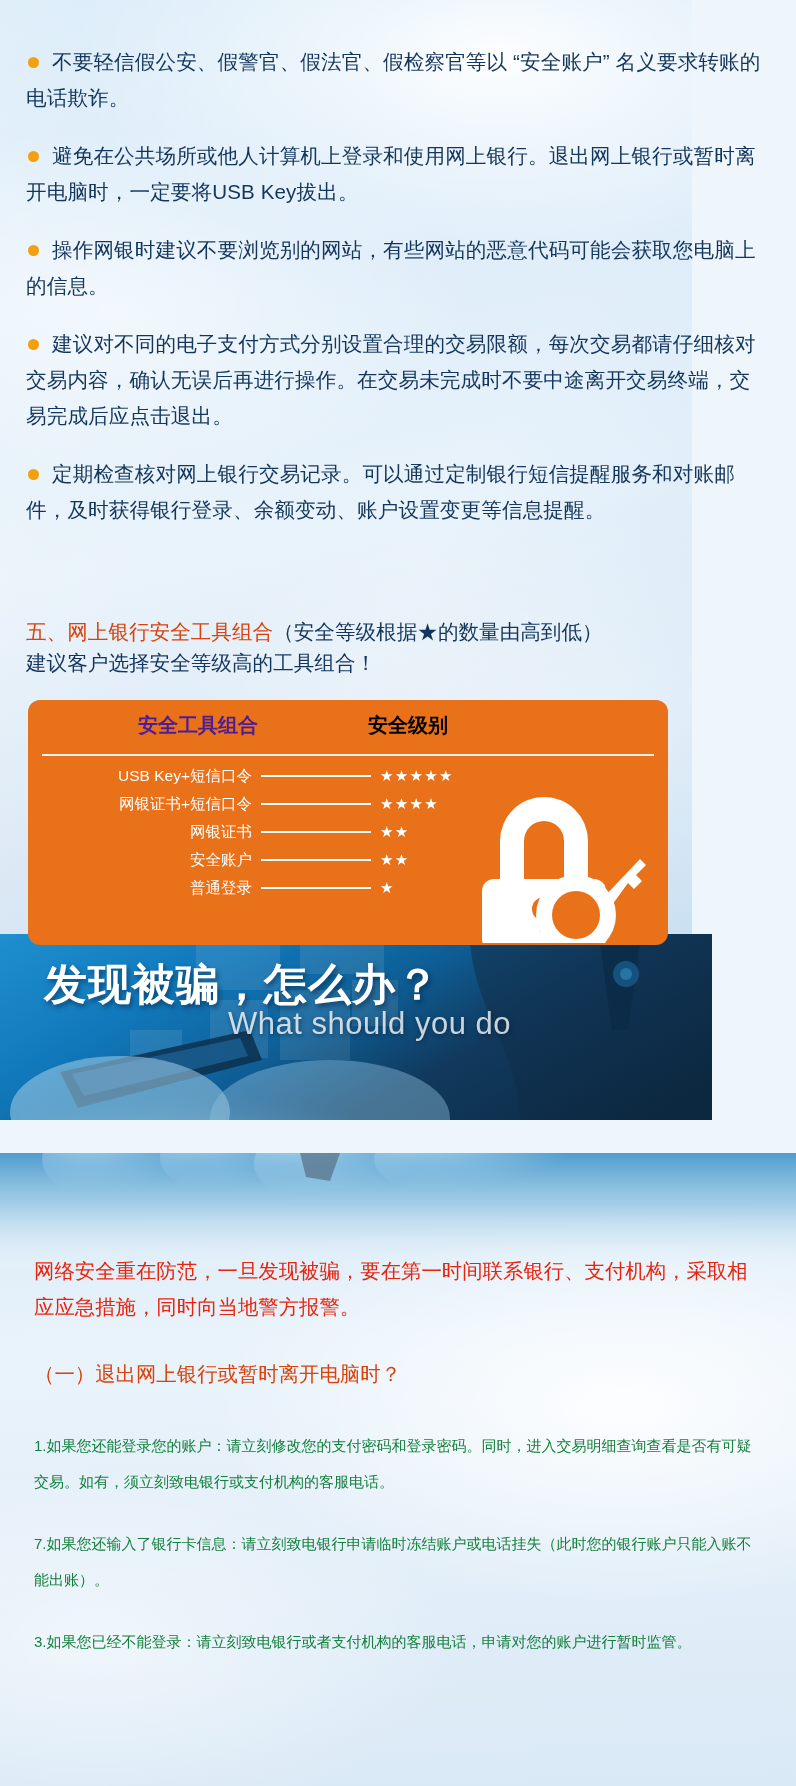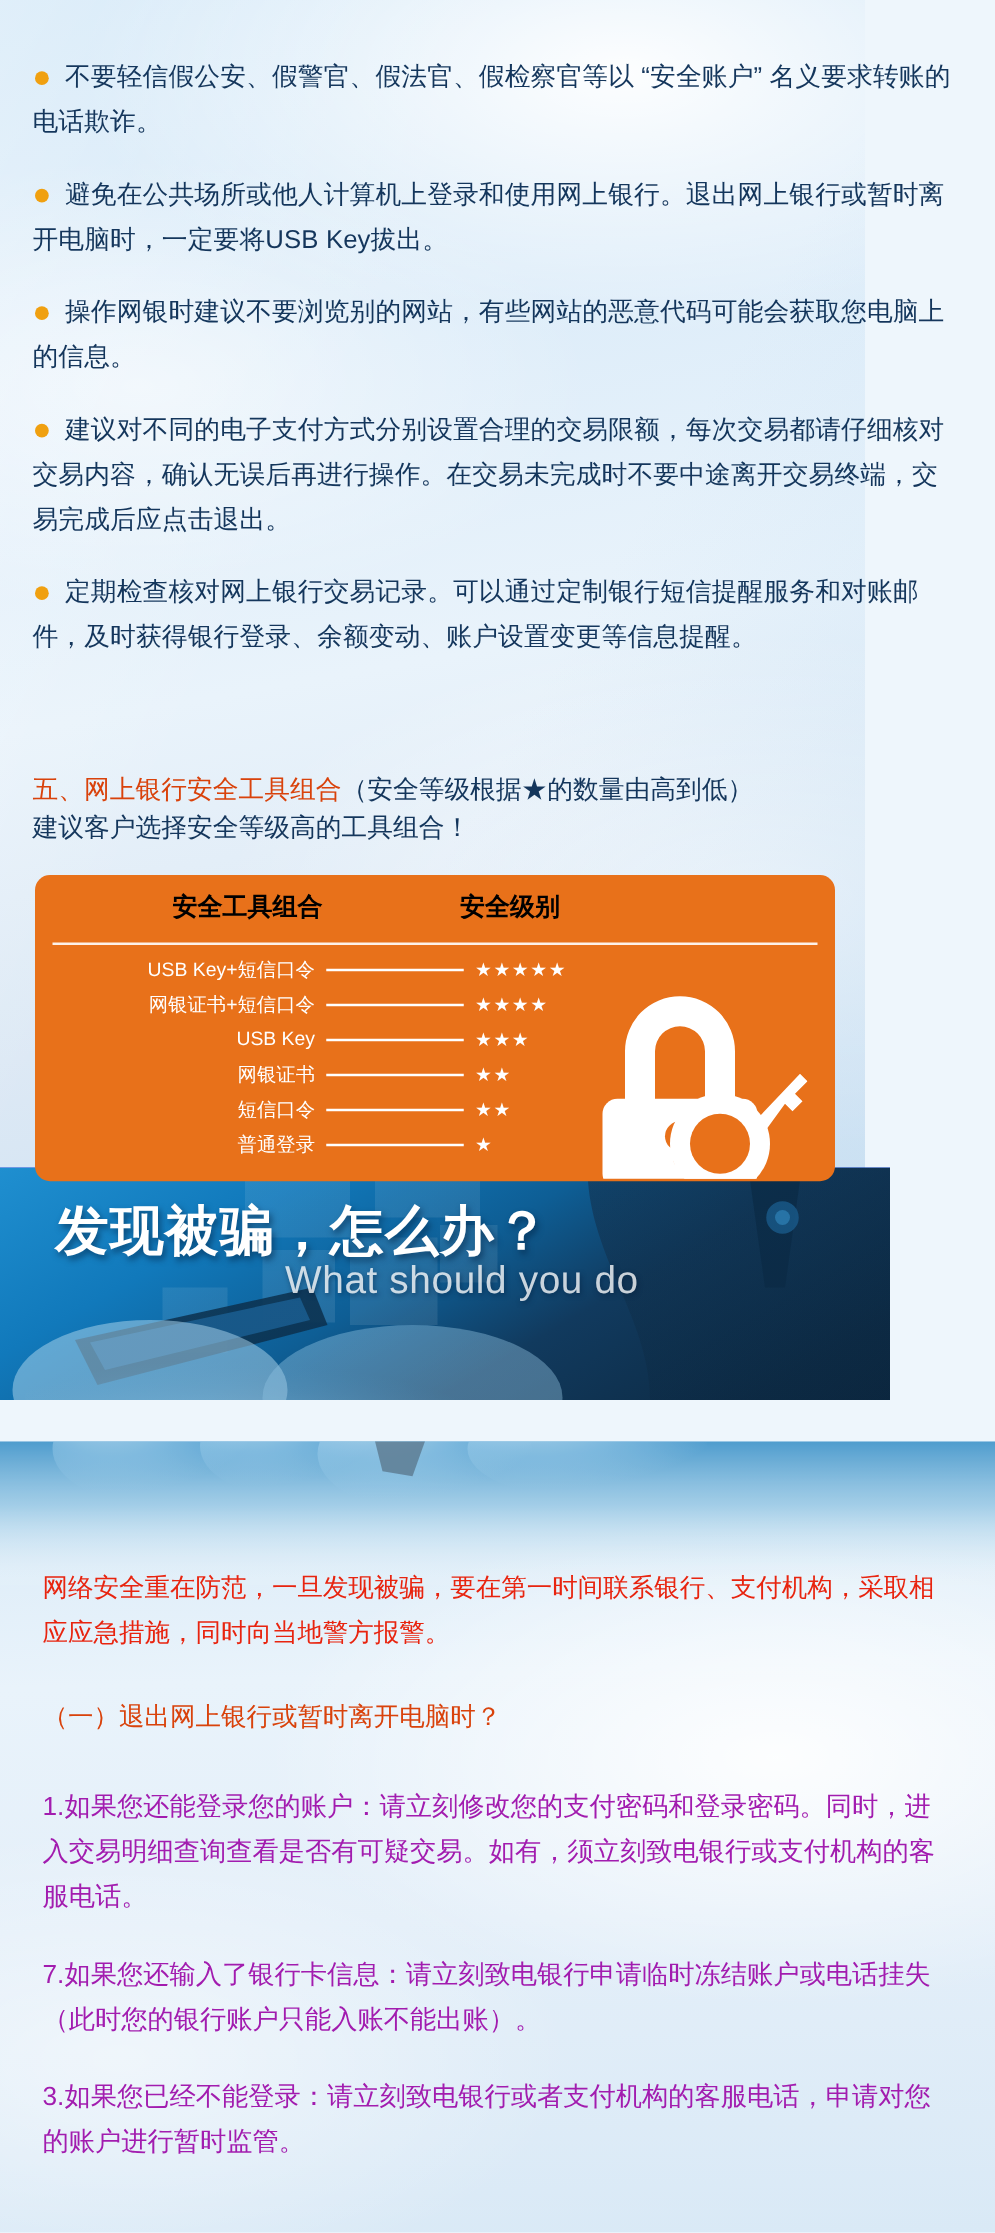--- a/index.html
+++ b/index.html
@@ -81,21 +81,21 @@
   }
   .panel-head {
     position: relative;
     height: 52px;
     display: flex;
     align-items: center;
   }
   .panel-head .ph1 {
     position: absolute; left: 55px; top: 12px;
     width: 230px; text-align: center;
-    color: #000000; font-size: 20px; font-weight: bold;
+    color: #4c1d95; font-size: 20px; font-weight: bold;
   }
   .panel-head .ph2 {
     position: absolute; left: 300px; top: 12px;
     width: 160px; text-align: center;
     color: #000000; font-size: 20px; font-weight: bold;
   }
   .panel-rule {
     position: absolute; left: 14px; top: 54px;
     width: 612px; height: 2px;
     background: rgba(255,255,255,0.9);
@@ -206,22 +206,22 @@
     z-index: 6;
   }
 
   .paras {
     position: absolute;
     left: 34px; top: 1428px;
     width: 730px;
     z-index: 6;
   }
   .para {
-    color: #a21caf;
-    font-size: 21px;
+    color: #15803d;
+    font-size: 15px;
     line-height: 36px;
     margin-bottom: 26px;
   }
 </style>
 </head>
 <body>
 
 <div class="top-section">
 
   <div class="bullets">
@@ -264,31 +264,26 @@
         <span class="rname">USB Key+短信口令</span>
         <span class="rline"></span>
         <span class="rstars">★★★★★</span>
       </div>
       <div class="row">
         <span class="rname">网银证书+短信口令</span>
         <span class="rline"></span>
         <span class="rstars">★★★★</span>
       </div>
       <div class="row">
-        <span class="rname">USB Key</span>
-        <span class="rline"></span>
-        <span class="rstars">★★★</span>
-      </div>
-      <div class="row">
         <span class="rname">网银证书</span>
         <span class="rline"></span>
         <span class="rstars">★★</span>
       </div>
       <div class="row">
-        <span class="rname">短信口令</span>
+        <span class="rname">安全账户</span>
         <span class="rline"></span>
         <span class="rstars">★★</span>
       </div>
       <div class="row">
         <span class="rname">普通登录</span>
         <span class="rline"></span>
         <span class="rstars">★</span>
       </div>
     </div>
 

